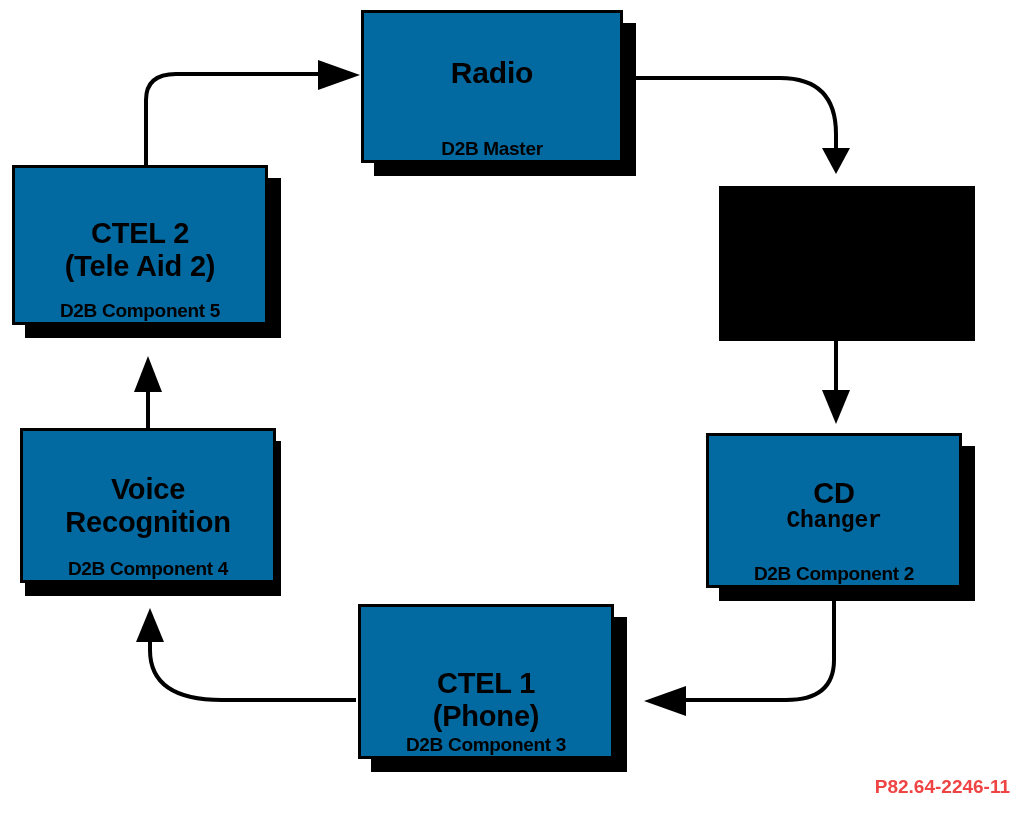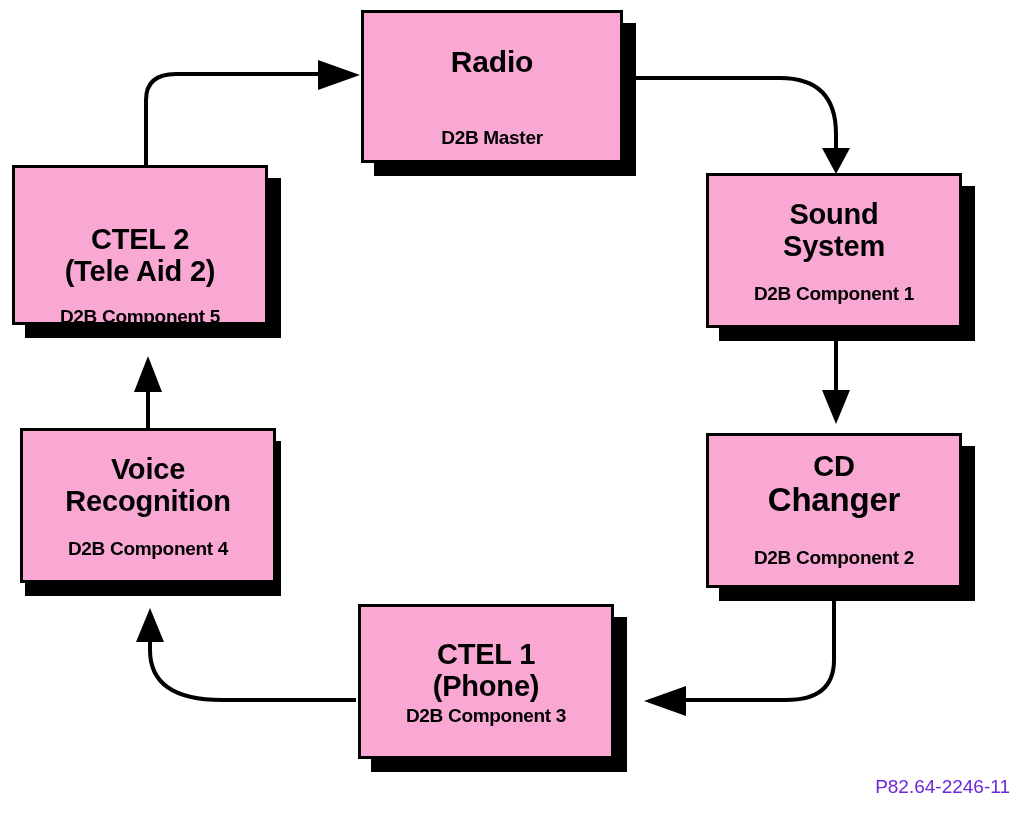--- a/index.html
+++ b/index.html
@@ -13,26 +13,26 @@
   #canvas {
     position: relative;
     width: 1024px;
     height: 816px;
     background: #ffffff;
     overflow: hidden;
   }
   .node {
     position: absolute;
     box-sizing: border-box;
-    background: #f9a8d4;
+    background: #0369a1;
     border: 3px solid #000000;
     display: flex;
     flex-direction: column;
     align-items: center;
-    justify-content: flex-start;
+    justify-content: flex-end;
     z-index: 3;
   }
   .node-shadow {
     position: absolute;
     background: #000000;
     z-index: 2;
   }
   .node-title {
     font-weight: bold;
     color: #000000;
@@ -50,22 +50,22 @@
     position: absolute;
     left: 0;
     top: 0;
     width: 1024px;
     height: 816px;
     z-index: 1;
     overflow: visible;
   }
   .caption {
     position: absolute;
-    font-weight: normal;
-    color: #6d28d9;
+    font-weight: bold;
+    color: #ef4444;
     letter-spacing: 0px;
     white-space: nowrap;
   }
 </style>
 </head>
 <body>
 
 <div id="canvas">
 
   <svg class="links" viewBox="0 0 1024 816" xmlns="http://www.w3.org/2000/svg">
@@ -101,30 +101,25 @@
     </g>
   </svg>
 
   <div class="node-shadow" style="left:374px; top:23px; width:262px; height:153px;"></div>
   <div class="node" style="left:361px; top:10px; width:262px; height:153px; padding-top:32px;">
     <div class="node-title" style="font-size:30px;">Radio</div>
     <div class="node-sub" style="font-size:19px; margin-top:48px;">D2B Master</div>
   </div>
 
   <div class="node-shadow" style="left:719px; top:186px; width:256px; height:155px;"></div>
-  <div class="node" style="left:706px; top:173px; width:256px; height:155px; padding-top:22px;">
-    <div class="node-title" style="font-size:29px;">Sound</div>
-    <div class="node-title" style="font-size:29px;">System</div>
-    <div class="node-sub" style="font-size:19px; margin-top:20px;">D2B Component 1</div>
-  </div>
 
   <div class="node-shadow" style="left:719px; top:446px; width:256px; height:155px;"></div>
   <div class="node" style="left:706px; top:433px; width:256px; height:155px; padding-top:14px;">
     <div class="node-title" style="font-size:29px;">CD</div>
-    <div class="node-title" style="font-size:33px;">Changer</div>
+    <div class="node-title" style="font-size:23px;font-family:Liberation Mono, monospace;">Changer</div>
     <div class="node-sub" style="font-size:19px; margin-top:28px;">D2B Component 2</div>
   </div>
 
   <div class="node-shadow" style="left:371px; top:617px; width:256px; height:155px;"></div>
   <div class="node" style="left:358px; top:604px; width:256px; height:155px; padding-top:31px;">
     <div class="node-title" style="font-size:29px;">CTEL 1</div>
     <div class="node-title" style="font-size:29px;">(Phone)</div>
     <div class="node-sub" style="font-size:19px; margin-top:2px;">D2B Component 3</div>
   </div>
 

